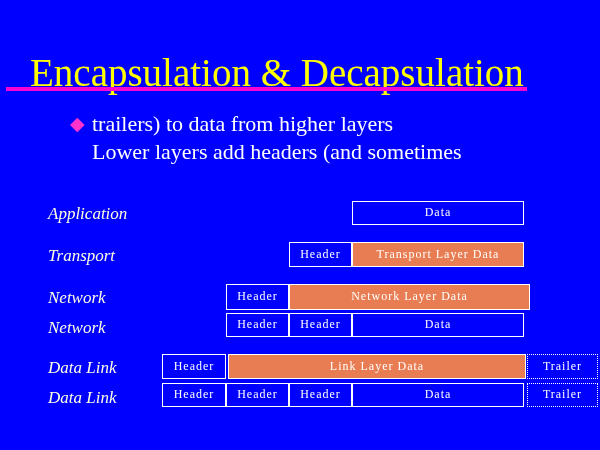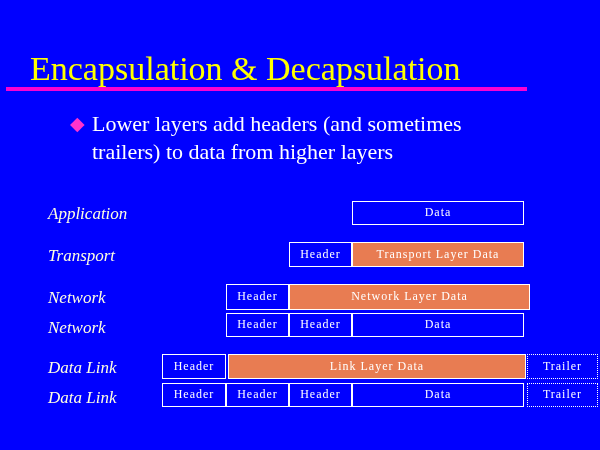--- a/index.html
+++ b/index.html
@@ -5,21 +5,21 @@
   html,body { margin:0; padding:0; }
   .slide {
     position: relative;
     width: 600px; height: 450px;
     background: #0000FF;
     overflow: hidden;
     font-family: "Liberation Serif", serif;
   }
   .title {
     position: absolute; left: 30px; top: 50px;
-    font-size: 34px; font-weight: normal;
+    font-size: 39px; font-weight: normal;
     color: #FFFF00; white-space: nowrap; margin: 0;
   }
   .title-underline {
     position: absolute; left: 6px; top: 87px;
     width: 521px; height: 4px;
     background: #FB00D2;
   }
   .bullet-marker {
     position: absolute; left: 70px; top: 112px;
     font-size: 19px; color: #FF33CC;
@@ -52,22 +52,22 @@
 </head>
 <body>
 
 <div class="slide">
 
   <h1 class="title">Encapsulation &amp; Decapsulation</h1>
   <div class="title-underline"></div>
 
   <span class="bullet-marker">◆</span>
   <div class="bullet-text">
+    <div>trailers) to data from higher layers</div>
     <div>Lower layers add headers (and sometimes</div>
-    <div>trailers) to data from higher layers</div>
   </div>
 
   <div class="layer-label" style="top:246px;">Transport</div>
   <div class="layer-label" style="top:204px;">Application</div>
   <div class="layer-label" style="top:288px;">Network</div>
   <div class="layer-label" style="top:318px;">Network</div>
   <div class="layer-label" style="top:358px;">Data Link</div>
   <div class="layer-label" style="top:388px;">Data Link</div>
 
   <div class="box" style="left:352px;top:201px;width:172px;height:24px;line-height:21px;">Data</div>

